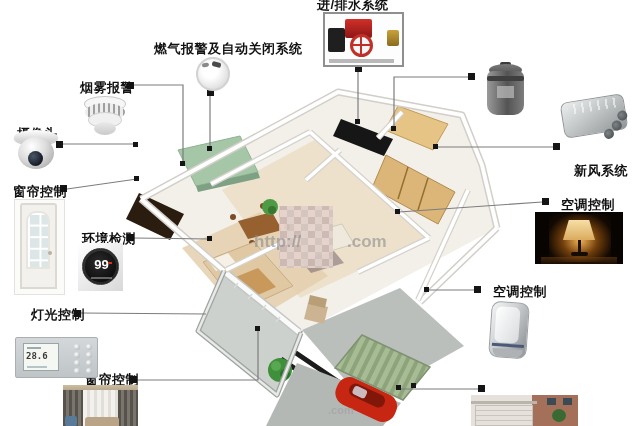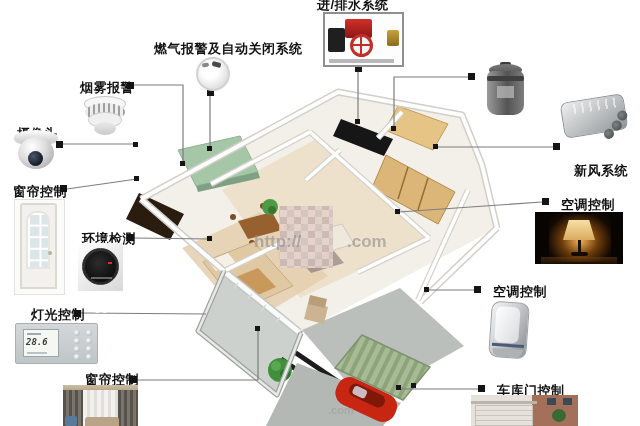--- a/index.html
+++ b/index.html
@@ -86,26 +86,26 @@
   .dr-frame{left:5px;top:3px;width:37px;height:86px;background:#f3f1ed;border:2px solid #dcd8d2;border-radius:3px 3px 0 0;}
   .dr-glass{left:4px;top:6px;width:24px;height:58px;border:2px solid #e8e4de;border-radius:10px 10px 0 0;background-color:#dde6e6;
             background-image:linear-gradient(#fff 1.5px,transparent 1.5px),linear-gradient(90deg,#fff 1.5px,transparent 1.5px);
             background-size:11.5px 11.6px;}
   .dr-knob{right:3px;top:46px;width:4px;height:4px;background:#b9b29f;border-radius:50%;}
 
   
   #thermo-dev{left:78px;top:243px;width:45px;height:48px;background:linear-gradient(140deg,#fff,#d8d8d8);}
   .th-dial{left:4px;top:5px;width:37px;height:37px;border-radius:50%;border:1px solid #3a3a3a;
            background:radial-gradient(circle at 45% 40%,#2c2c2c,#0c0c0c 70%);box-shadow:inset 0 0 0 2px rgba(255,255,255,.12);}
-  .th-num{left:0;top:8px;width:37px;text-align:center;color:#fff;font-weight:bold;font-size:13px;font-family:"Liberation Sans",sans-serif;margin-top:44px;}
+  .th-num{left:0;top:8px;width:37px;text-align:center;color:#fff;font-weight:bold;font-size:13px;font-family:"Liberation Sans",sans-serif;}
   .th-red{right:6px;top:13px;width:4px;height:2px;background:#d33327;}
   .th-tick{left:8px;bottom:5px;width:21px;height:2px;background:rgba(255,255,255,.35);}
 
   
-  #ac-dev{left:15px;top:323px;width:81px;height:39px;background:linear-gradient(#d4d8da,#bfc4c6);border:1px solid #aab0b2;border-radius:2px;font-style:italic;}
+  #ac-dev{left:15px;top:337px;width:81px;height:39px;background:linear-gradient(#d4d8da,#bfc4c6);border:1px solid #aab0b2;border-radius:2px;}
   .ac-lcd{left:7px;top:5px;width:36px;height:28px;background:#f4f7f2;border:1px solid #9aa5a8;}
   .ac-val{left:2px;top:7px;font-family:"DejaVu Sans Mono",monospace;font-weight:bold;font-size:9px;color:#3a3a3a;}
   .ac-l1{left:3px;top:3px;width:14px;height:2px;background:#9aacb0;}
   .ac-l2{left:3px;top:22px;width:20px;height:2px;background:#b7c4c7;}
   .ac-b{width:6px;height:6px;border-radius:50%;background:radial-gradient(circle at 35% 35%,#fff,#9fa5a7);}
 
   
   #curtain-dev{left:63px;top:385px;width:75px;height:41px;background:#e9e6e1;overflow:hidden;}
   .ct-pelmet{left:0;top:0;width:75px;height:7px;background:linear-gradient(#cbbda3,#b2a083);}
   .ct-left{left:0;top:5px;width:20px;height:36px;background:repeating-linear-gradient(90deg,#57534c 0 3px,#7a756c 3px 6px);}
@@ -260,21 +260,20 @@
   <div class="lbl" style="left:317px;top:-4px;">进/排水系统</div>
   <div class="lbl" style="left:80px;top:79px;">烟雾报警</div>
   <div class="lbl" style="left:17px;top:125px;">摄像头</div>
   <div class="lbl" style="left:574px;top:162px;">新风系统</div>
   <div class="lbl" style="left:13px;top:183px;">窗帘控制</div>
   <div class="lbl" style="left:561px;top:196px;">空调控制</div>
   <div class="lbl" style="left:82px;top:230px;">环境检测</div>
   <div class="lbl" style="left:493px;top:283px;">空调控制</div>
   <div class="lbl" style="left:31px;top:306px;">灯光控制</div>
   <div class="lbl" style="left:85px;top:371px;">窗帘控制</div>
-  <div class="lbl" style="left:497px;top:382px;">车库门控制</div>
 
   <div class="dev" id="camera-dev">
     <div class="cam-cap"></div>
     <div class="cam-dome"></div>
     <div class="cam-lens"></div>
   </div>
 
   <div class="dev" id="smoke-dev">
     <div class="sm-1"></div>
     <div class="sm-2"></div>

